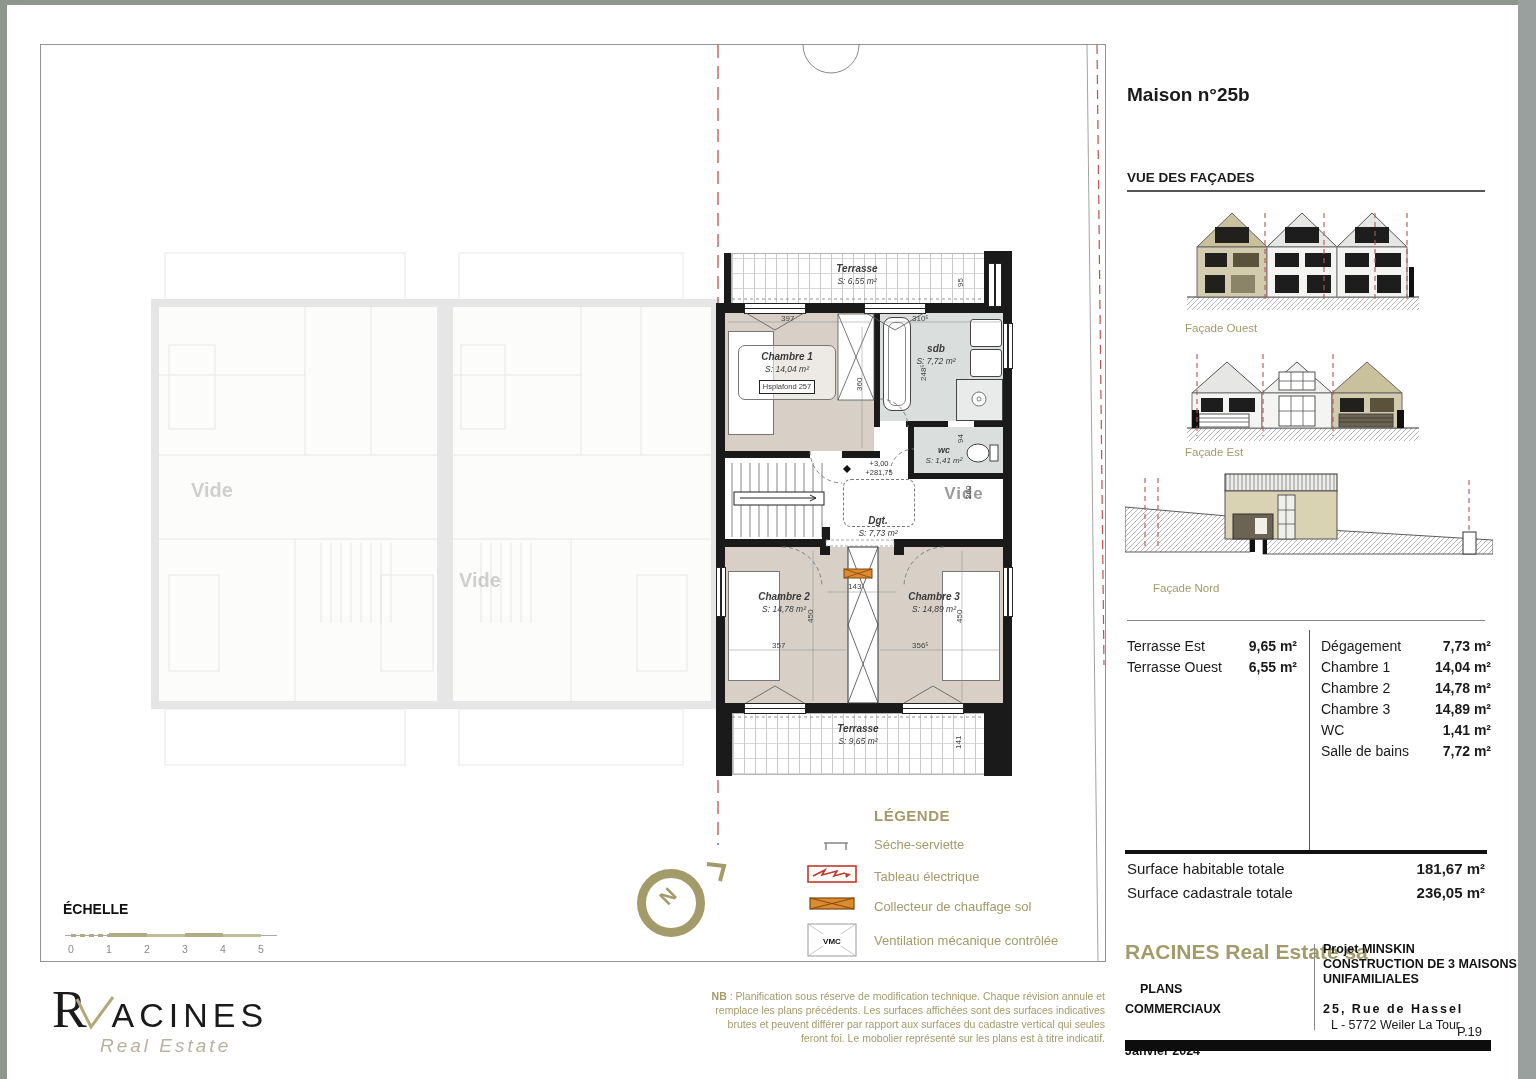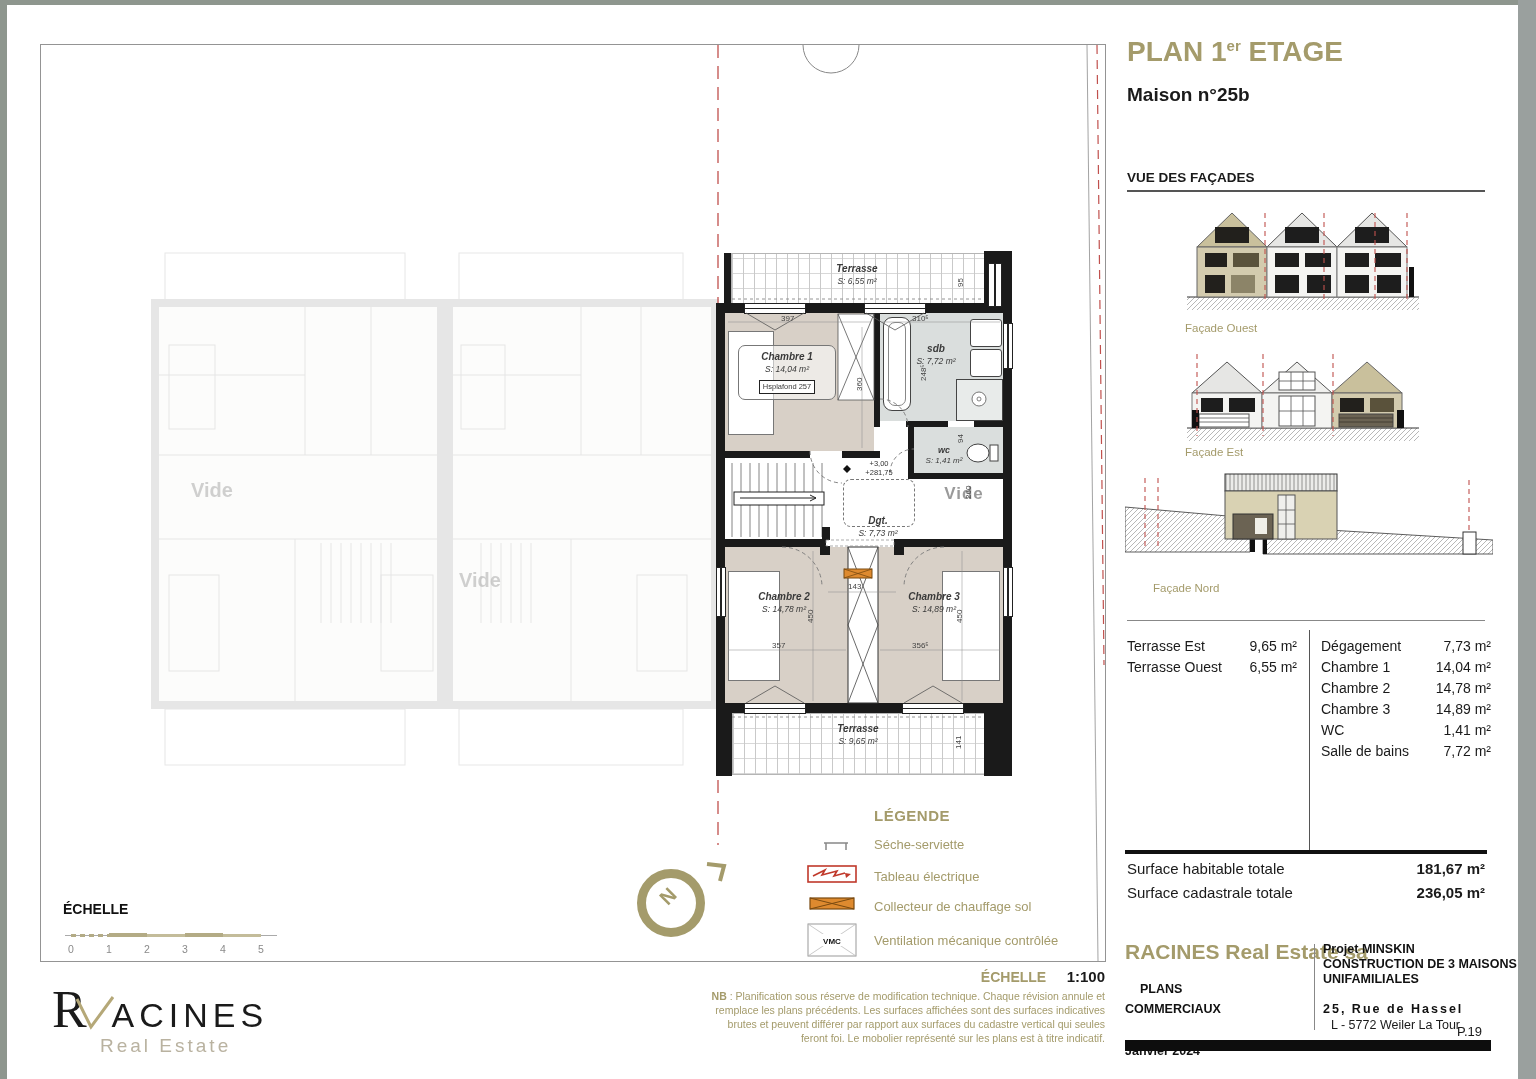--- a/index.html
+++ b/index.html
@@ -28,21 +28,21 @@
   .rarea{font-style:italic;font-size:8.5px;}
   .dim{position:absolute;font-size:8px;color:#444;white-space:nowrap;}
   .vdim{transform:rotate(-90deg);transform-origin:left top;}
   .fixture{position:absolute;background:#fff;border:1.5px solid #444;}
   
   #panel{position:absolute;left:1125px;top:0;width:396px;height:1079px;}
   .accent{color:#a49b6b;}
   .hr{position:absolute;height:1.5px;background:#555;}
   .hrthick{position:absolute;height:4px;background:#111;}
   .srow{position:absolute;display:flex;justify-content:space-between;width:170px;font-size:14px;}
-  .srow .v{font-weight:normal;}
+  .srow .v{font-weight:bold;}
   .trow{position:absolute;display:flex;justify-content:space-between;width:358px;font-size:15px;}
   .trow .v{font-weight:bold;}
   .faclbl{position:absolute;font-size:11.5px;color:#a49b6b;}
   .legend-lbl{position:absolute;font-size:13px;color:#a49b6b;}
   .ftr{font-size:12.5px;font-weight:bold;color:#111;}
   .dashline{stroke:#777;stroke-width:0.9;stroke-dasharray:4,3;fill:none;}
 </style>
 </head>
 <body>
 
@@ -293,42 +293,35 @@
         <span class="abs" style="left:-3px;">0</span>
         <span class="abs" style="left:35px;">1</span>
         <span class="abs" style="left:73px;">2</span>
         <span class="abs" style="left:111px;">3</span>
         <span class="abs" style="left:149px;">4</span>
         <span class="abs" style="left:187px;">5</span>
       </div>
     </div>
   </div>
 
-  <div class="abs" style="left:700px;top:968px;width:405px;text-align:right;">
-    <span class="accent" style="font-size:14px;font-weight:bold;">ÉCHELLE</span>
-    <span style="font-size:15px;font-weight:bold;margin-left:16px;">1:100</span>
-  </div>
 
   <div class="abs accent" style="left:700px;top:990px;width:405px;text-align:right;font-size:10.5px;line-height:1.32;">
     <b>NB</b><span> : Planification sous réserve de modification technique. Chaque révision annule et remplace les plans précédents. Les surfaces affichées sont des surfaces indicatives brutes et peuvent différer par rapport aux surfaces du cadastre vertical qui seules feront foi. Le mobolier représenté sur les plans est à titre indicatif.</span>
   </div>
 
   <div class="abs" style="left:52px;top:980px;width:260px;height:90px;">
     <span style="font-size:52px;font-weight:normal;color:#1a1a1a;font-family:'Liberation Serif',serif;">R</span>
     <svg width="40" height="40" style="vertical-align:-6px;margin-left:-16px;">
       <path d="M2,6 L16,34 L38,4" stroke="#b5a878" stroke-width="3" fill="none"></path>
     </svg>
     <span style="font-size:34px;letter-spacing:5px;color:#1a1a1a;margin-left:-8px;">ACINES</span>
-    <div style="margin-left:48px;margin-top:-4px;font-size:19px;letter-spacing:3px;color:#b9b2a0;">Real Estate</div>
+    <div style="margin-left:48px;margin-top:-4px;font-size:19px;letter-spacing:3px;color:#b9b2a0;font-style:italic;">Real Estate</div>
   </div>
 
   <div id="panel">
-    <div class="abs accent" style="left:2px;top:36px;font-size:28px;font-weight:bold;">
-      <span>PLAN 1</span><span style="font-size:15px;vertical-align:super;">er</span><span> ETAGE</span>
-    </div>
     <div class="abs" style="left:2px;top:84px;font-size:19px;font-weight:bold;">Maison n°25b</div>
 
     <div class="abs" style="left:2px;top:170px;font-size:13.5px;font-weight:bold;">VUE DES FAÇADES</div>
     <div class="hr" style="left:2px;top:190px;width:358px;"></div>
 
     <svg class="abs" style="left:62px;top:205px;" width="235" height="115">
       <rect x="0" y="92" width="232" height="13" fill="url(#hatch)"></rect>
       <line x1="0" y1="92" x2="232" y2="92" stroke="#333" stroke-width="1"></line>
 
       <polygon points="10,42 45,8 80,42" fill="#c9c09c" stroke="#666"></polygon>

